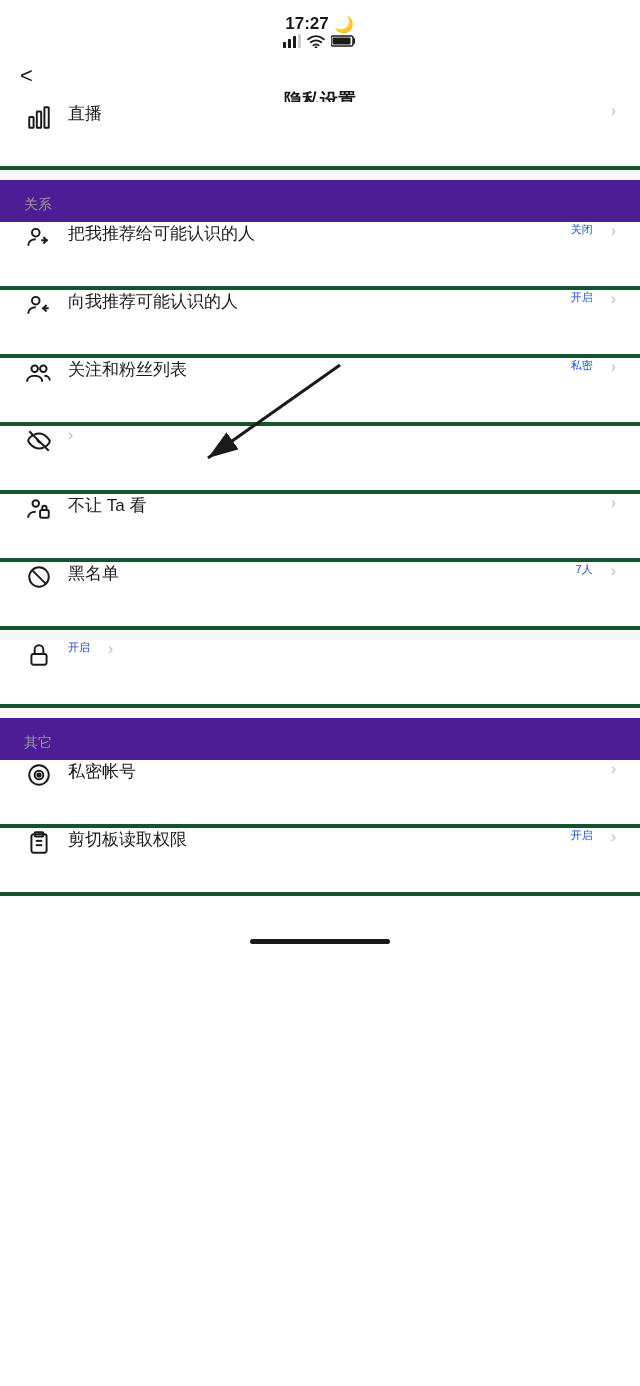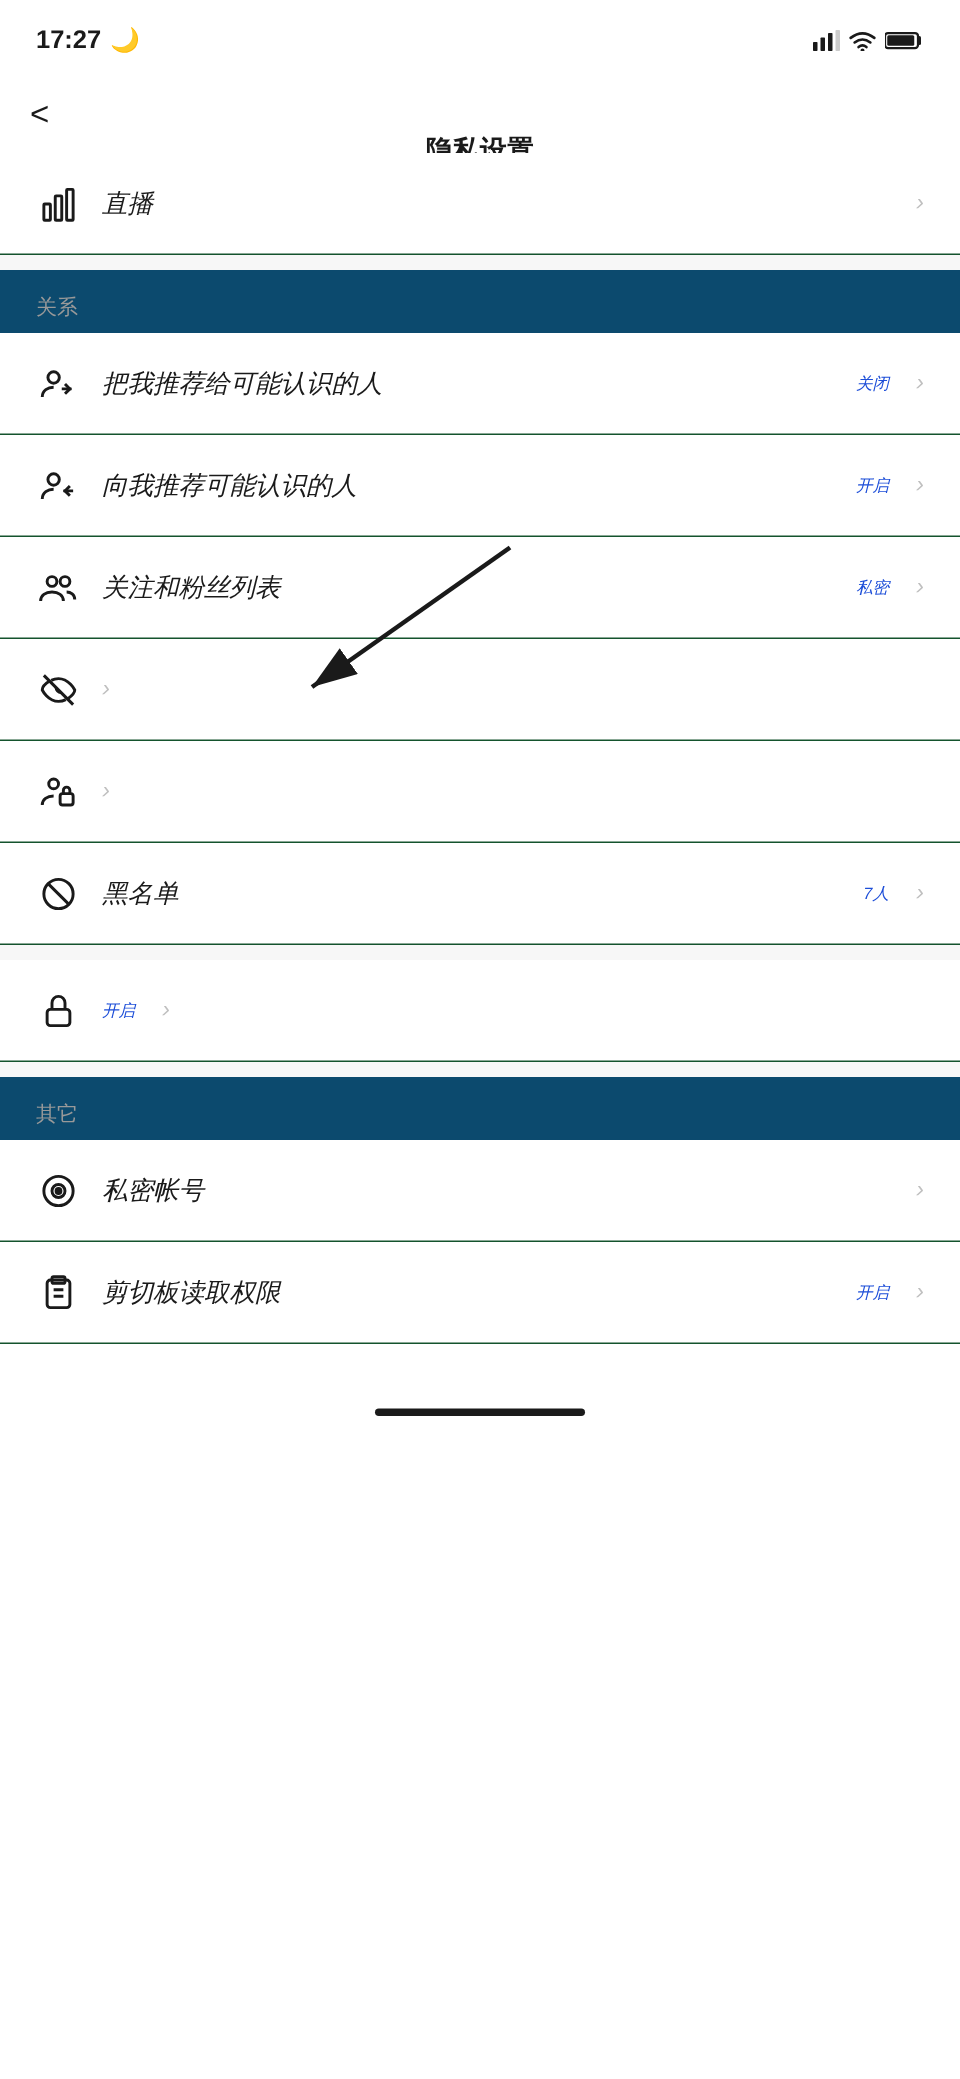--- a/index.html
+++ b/index.html
@@ -12,20 +12,21 @@
       color: #1a1a1a;
     }
 
     
     .status-bar {
       display: flex;
       align-items: center;
       justify-content: space-between;
       padding: 14px 24px 10px 24px;
       height: 50px;
+      flex-direction: column;
     }
     .status-time {
       font-size: 17px;
       font-weight: 600;
       color: #1a1a1a;
     }
     .status-icons {
       display: flex;
       align-items: center;
       gap: 6px;
@@ -56,34 +57,32 @@
     }
 
     
     .section {
       margin-top: 0;
     }
     .section-label {
       font-size: 14px;
       color: #999999;
       padding: 16px 24px 8px 24px;
-      background: #0c4a6e;
+      background: #4c1d95;
     }
 
     
     .menu-item {
       display: flex;
-      align-items: center;
       padding: 0 24px;
       height: 68px;
       background: #ffffff;
-      border-bottom: 1px solid #14532d;
+      border-bottom: 4px solid #14532d;
       cursor: pointer;
       position: relative;
-      font-style: italic;
     }
     .menu-icon {
       width: 30px;
       height: 30px;
       display: flex;
       align-items: center;
       justify-content: center;
       margin-right: 14px;
       flex-shrink: 0;
     }
@@ -244,20 +243,21 @@
 
     <div class="menu-item">
       <div class="menu-icon">
         <svg viewBox="0 0 24 24" stroke="#1a1a1a" fill="none" stroke-width="1.8">
           <circle cx="9" cy="7" r="3"></circle>
           <path d="M2 20c0-3.5 3-5.5 7-5.5"></path>
           <rect x="13" y="13" width="8" height="7" rx="1.5"></rect>
           <path d="M15 13v-2a2 2 0 014 0v2"></path>
         </svg>
       </div>
+      <span class="menu-text">不让 Ta 看</span>
       <span class="menu-arrow">›</span>
     </div>
 
     <div class="menu-item">
       <div class="menu-icon">
         <svg viewBox="0 0 24 24" stroke="#1a1a1a" fill="none" stroke-width="1.8">
           <circle cx="12" cy="12" r="9"></circle>
           <path d="M5.6 5.6l12.8 12.8"></path>
         </svg>
       </div>

